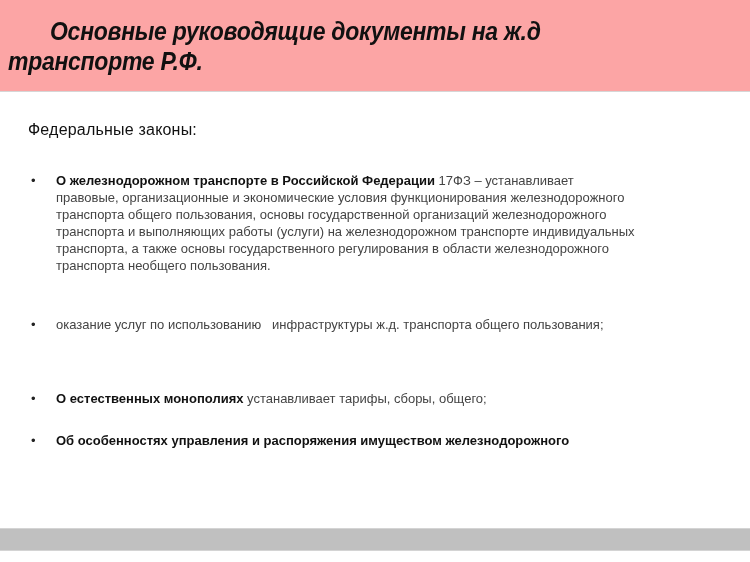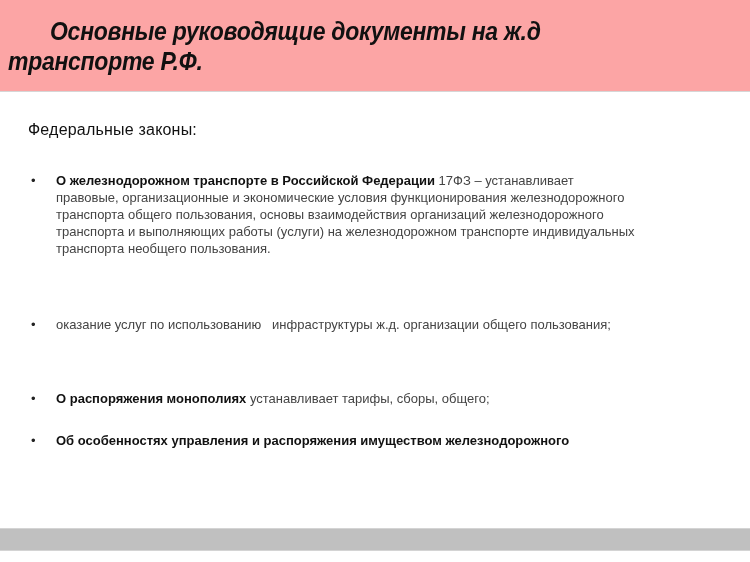--- a/index.html
+++ b/index.html
@@ -121,37 +121,38 @@
 
 <h2 class="section-heading">Федеральные законы:</h2>
 
 <ul class="law-list">
 
   <li class="law-item" style="top:172px;">
     <span class="bullet">•</span>
     <div class="law-text">
       <span class="line"><b>О железнодорожном транспорте в Российской Федерации</b><span> 17ФЗ – устанавливает</span></span>
       <span class="line">правовые, организационные и экономические условия функционирования железнодорожного</span>
-      <span class="line">транспорта общего пользования, основы взаимодействия организаций железнодорожного</span>
+      <span class="line">транспорта общего пользования, основы государственной организаций железнодорожного</span>
       <span class="line">транспорта и выполняющих работы (услуги) на железнодорожном транспорте индивидуальных</span>
+      <span class="line">транспорта, а также основы государственного регулирования в области железнодорожного</span>
       <span class="line">транспорта необщего пользования.</span>
     </div>
   </li>
 
   <li class="law-item" style="top:316px;">
     <span class="bullet">•</span>
     <div class="law-text">
-      <span class="line">оказание услуг по использованию   инфраструктуры ж.д. организации общего пользования;</span>
+      <span class="line">оказание услуг по использованию   инфраструктуры ж.д. транспорта общего пользования;</span>
     </div>
   </li>
 
   <li class="law-item" style="top:390px;">
     <span class="bullet">•</span>
     <div class="law-text">
-      <span class="line"><b>О распоряжения монополиях</b><span> устанавливает тарифы, сборы, общего;</span></span>
+      <span class="line"><b>О естественных монополиях</b><span> устанавливает тарифы, сборы, общего;</span></span>
     </div>
   </li>
 
   <li class="law-item" style="top:432px;">
     <span class="bullet">•</span>
     <div class="law-text">
       <span class="line"><b>Об особенностях управления и распоряжения имуществом железнодорожного</b><span></span></span>
     </div>
   </li>
 </ul>

